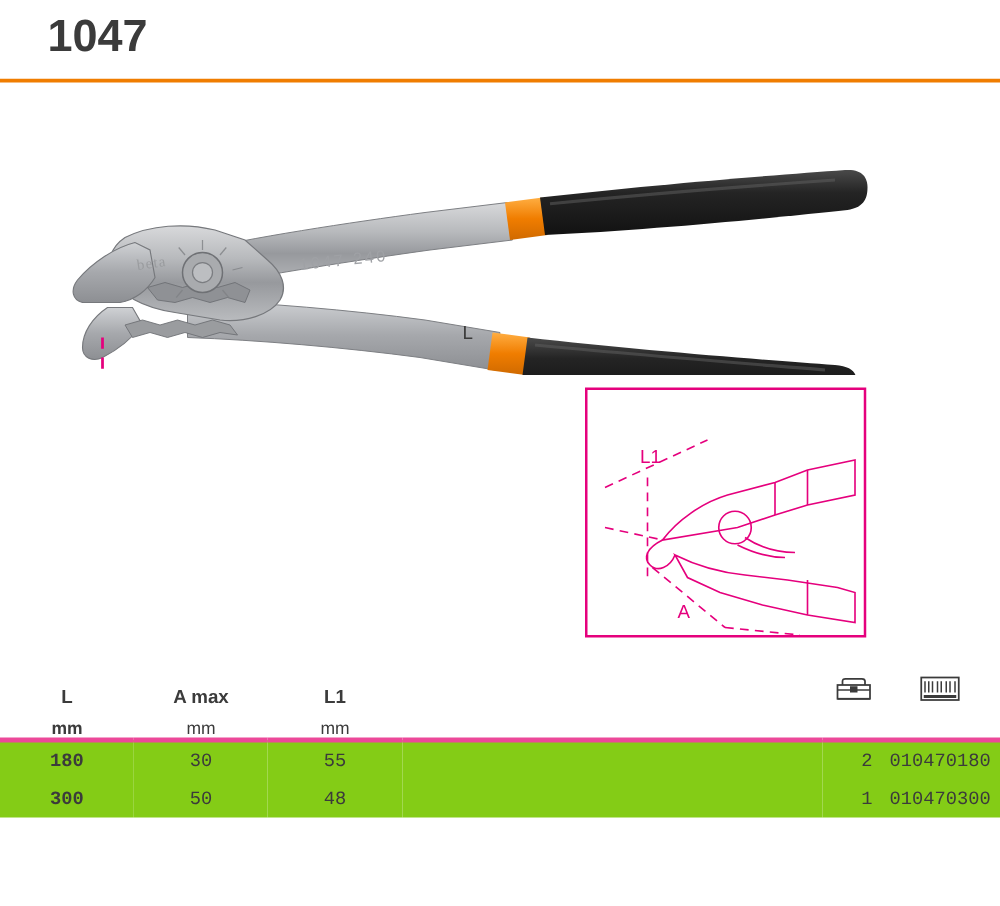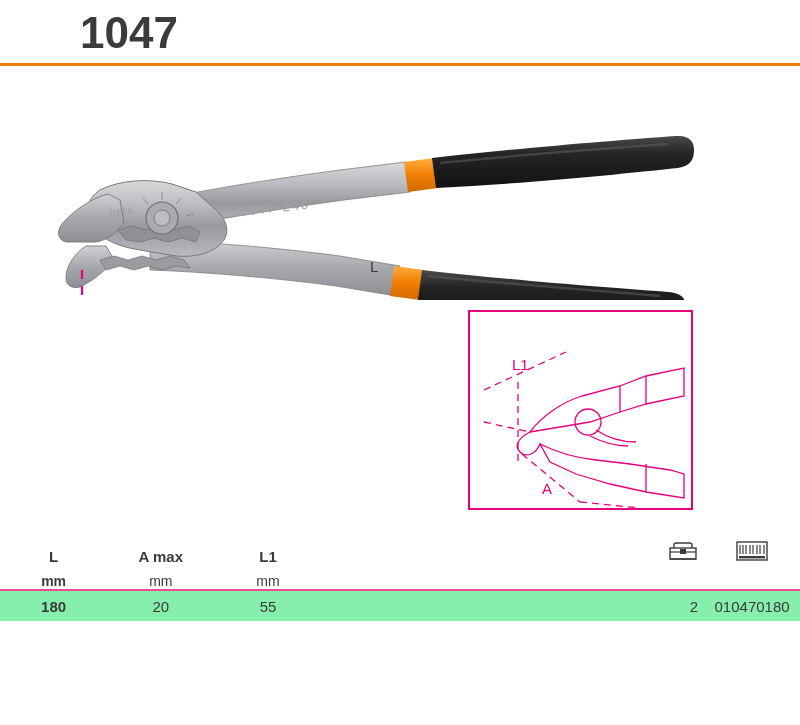--- a/index.html
+++ b/index.html
@@ -21,26 +21,25 @@
     left: 0; top: 0;
     width: 800px;
     height: 66px;
     border-bottom: 3px solid #f07d00;
     box-sizing: border-box;
   }
   #header-code {
     position: absolute;
     left: 38px;
     top: 8px;
-    font-size: 44px;
+    font-size: 36px;
     font-weight: bold;
     color: #3b3b3b;
     letter-spacing: 0px;
     font-family: "Liberation Sans", sans-serif;
-    margin-left: 42px;
   }
 
   
   #product-figure {
     position: absolute;
     left: 0;
     top: 70px;
     width: 800px;
     height: 230px;
   }
@@ -89,32 +88,33 @@
   .hdr-row1 td.light {
     font-weight: bold;
   }
   .hdr-row2 td {
     height: 24px;
     font-weight: bold;
     text-align: center;
     vertical-align: bottom;
     font-size: 14px;
     padding-bottom: 3px;
-    border-bottom: 2px solid #ec4899;
+    border-bottom: 4px solid #ec4899;
   }
   .hdr-row2 td.light {
     font-weight: normal;
   }
   .data-row td {
     height: 30px;
     text-align: center;
     vertical-align: middle;
   }
   .data-row.alt td {
-    background: #86efac;
+    background: #84cc16;
+    font-family: Liberation Mono, monospace;
   }
   .col-L   { width: 108px; font-weight: bold; }
   .col-A   { width: 108px; }
   .col-L1  { width: 108px; }
   .col-gap { width: 340px; }
   .col-pcs { width: 40px; text-align: right !important; padding-right: 6px !important; }
   .col-code{ width: 96px; text-align: right; }
 
   .icon-cell {
     text-align: center;
@@ -280,20 +280,28 @@
     <td class="col-L">mm</td>
     <td class="col-A light">mm</td>
     <td class="col-L1 light">mm</td>
     <td class="col-gap"></td>
     <td class="col-pcs"></td>
     <td class="col-code"></td>
   </tr>
 
   <tr class="data-row alt">
     <td class="col-L">180</td>
-    <td class="col-A">20</td>
+    <td class="col-A">30</td>
     <td class="col-L1">55</td>
     <td class="col-gap"></td>
     <td class="col-pcs">2</td>
     <td class="col-code">010470180</td>
   </tr>
+  <tr class="data-row alt">
+    <td class="col-L">300</td>
+    <td class="col-A">50</td>
+    <td class="col-L1">48</td>
+    <td class="col-gap"></td>
+    <td class="col-pcs">1</td>
+    <td class="col-code">010470300</td>
+  </tr>
 </tbody>
   </table>
 
 </body></html>

